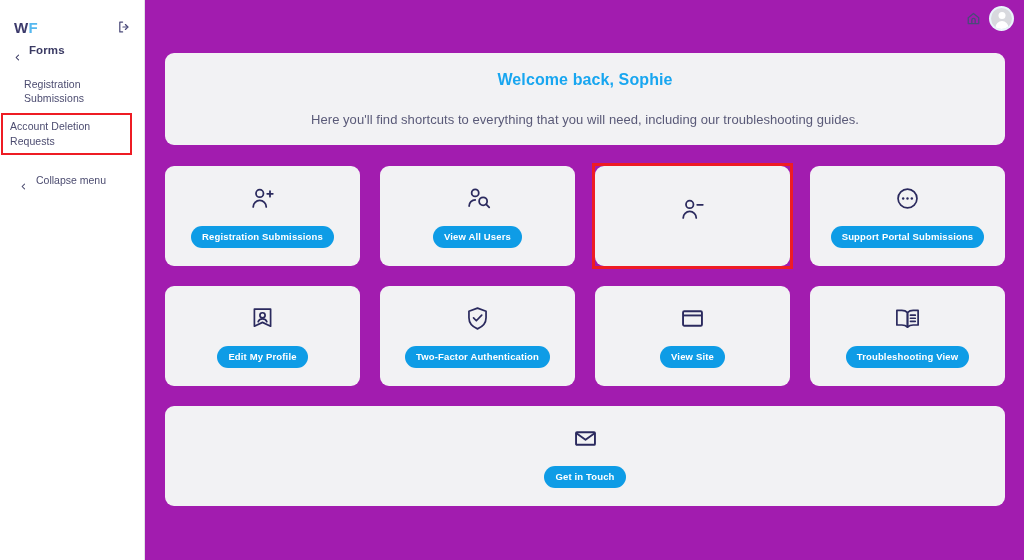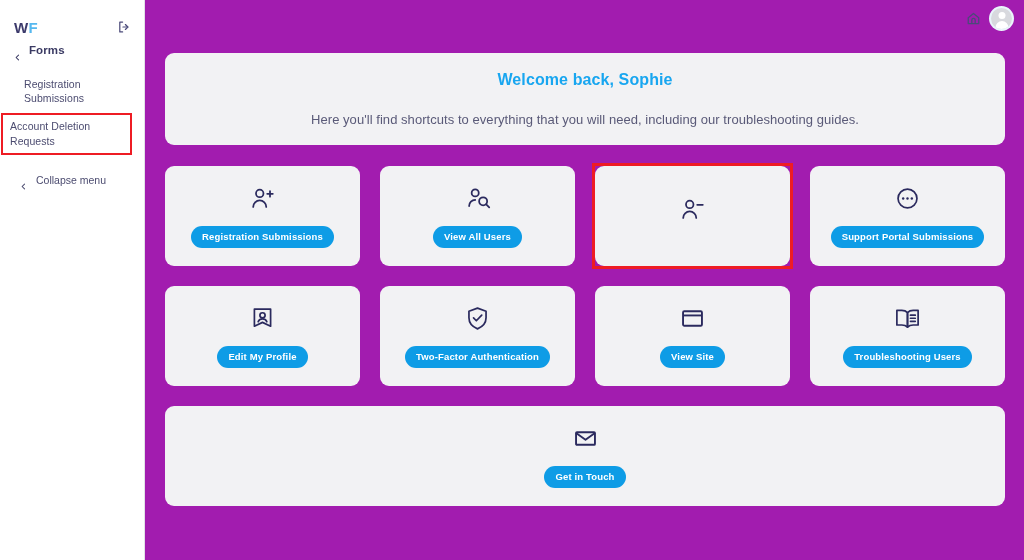--- a/index.html
+++ b/index.html
@@ -266,21 +266,21 @@
         </div>
 
         <div class="card">
           <span class="card-icon">
             <svg viewBox="0 0 32 30" width="29" height="27" fill="none" stroke="#2b2a5e" stroke-width="1.9" stroke-linecap="round" stroke-linejoin="round">
               <path d="M16 8.4c-1.6-1.6-3.8-2.4-6.3-2.4H4.2v16.2h5.5c2.5 0 4.7.8 6.3 2.4z"></path>
               <path d="M16 8.4c1.6-1.6 3.8-2.4 6.3-2.4h5.5v16.2h-5.5c-2.5 0-4.7.8-6.3 2.4z"></path>
               <path d="M19.3 11.3h5.3M19.3 14.7h5.3M19.3 18.1h5.3"></path>
             </svg>
           </span>
-          <button class="pill">Troubleshooting Users</button>
+          <button class="pill">Troubleshooting View</button>
         </div>
       </section>
 
       <section class="grid row3">
         <div class="card wide">
           <span class="card-icon">
             <svg viewBox="0 0 30 30" width="27" height="27" fill="none" stroke="#2b2a5e" stroke-width="2.1" stroke-linejoin="round">
               <rect x="4.5" y="8" width="21" height="14" rx="1"></rect>
               <path d="M4.5 8.8L15 16.4 25.5 8.8"></path>
             </svg>

